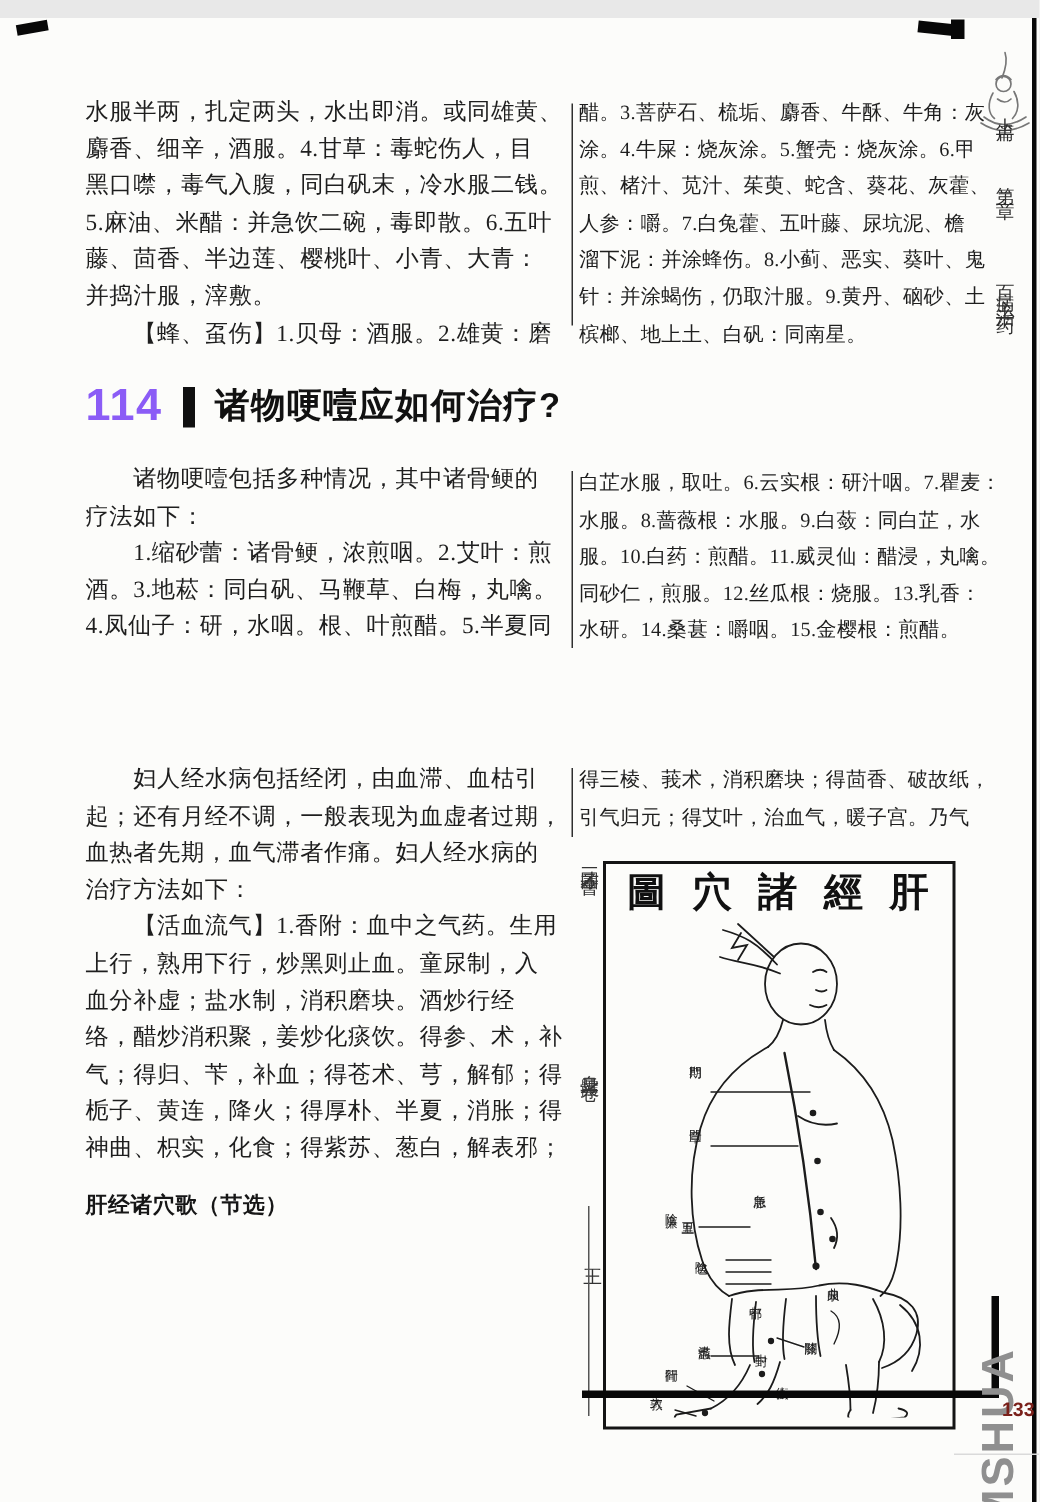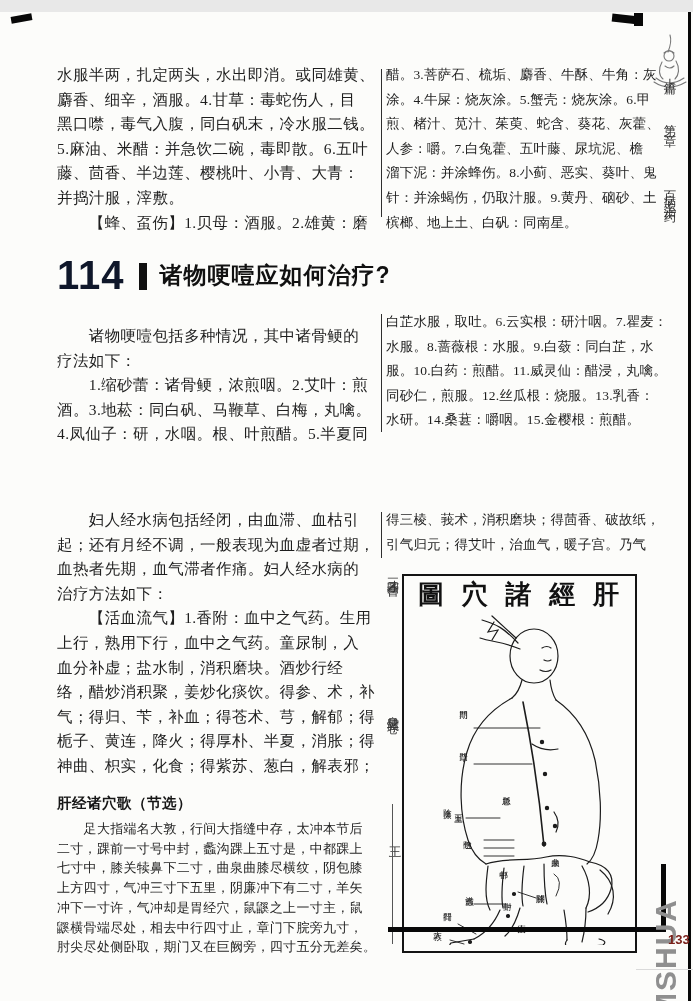--- a/index.html
+++ b/index.html
@@ -12,21 +12,21 @@
   }
   
   .col{position:absolute;}
   .line{white-space:nowrap; font-size:15.5px; line-height:24.6px; letter-spacing:0.4px;}
   .col-right .line{font-size:13.5px; letter-spacing:0.2px;}
   .divider{position:absolute; width:1px; background:#2f2f2f;}
   
   .sec-header{position:absolute; display:flex; align-items:center; left:57px;}
   .sec-num{
     font-family:"Liberation Sans","DejaVu Sans",sans-serif;
-    font-weight:bold; font-size:40px; color:#0f172a; letter-spacing:1px; line-height:1;
+    font-weight:bold; font-size:30px; color:#8b5cf6; letter-spacing:1px; line-height:1;
   }
   .sec-bar{width:8px; height:27px; background:#101010; margin:2px 13px 0 14px;}
   .sec-title{
     font-family:"Liberation Sans","DejaVu Sans",sans-serif;
     font-weight:bold; font-size:23px; color:#111; letter-spacing:1px;text-align:center;
   }
   
   .verse-title{
     font-family:"Liberation Sans","DejaVu Sans",sans-serif;
     font-weight:bold; font-size:14.5px; color:#161616; letter-spacing:0.5px;
@@ -115,21 +115,21 @@
       <div class="line">针：并涂蝎伤，仍取汁服。9.黄丹、硇砂、土</div>
       <div class="line">槟榔、地上土、白矾：同南星。</div>
     </div>
   <div class="divider" style="left:381px; top:57px; height:148px;"></div>
 
   <div class="sec-header" style="top:243px;">
     <span class="sec-num">114</span>
     <span class="sec-bar"></span>
     <span class="sec-title">诸物哽噎应如何治疗?</span>
   </div>
-  <div class="col col-left" style="left:57px; top:312px; width:328px;">
+  <div class="col col-left" style="left:57px; top:296px; width:328px;">
       <div class="line">　　诸物哽噎包括多种情况，其中诸骨鲠的</div>
       <div class="line">疗法如下：</div>
       <div class="line">　　1.缩砂蕾：诸骨鲠，浓煎咽。2.艾叶：煎</div>
       <div class="line">酒。3.地菘：同白矾、马鞭草、白梅，丸噙。</div>
       <div class="line">4.凤仙子：研，水咽。根、叶煎醋。5.半夏同</div>
     </div>
   <div class="col col-right" style="left:386px; top:298px; width:258px;">
       <div class="line">白芷水服，取吐。6.云实根：研汁咽。7.瞿麦：</div>
       <div class="line">水服。8.蔷薇根：水服。9.白蔹：同白芷，水</div>
       <div class="line">服。10.白药：煎醋。11.威灵仙：醋浸，丸噙。</div>
@@ -137,44 +137,35 @@
       <div class="line">水研。14.桑葚：嚼咽。15.金樱根：煎醋。</div>
     </div>
   <div class="divider" style="left:381px; top:302px; height:118px;"></div>
 
   <div class="col col-left" style="left:57px; top:496px; width:328px;">
       <div class="line">　　妇人经水病包括经闭，由血滞、血枯引</div>
       <div class="line">起；还有月经不调，一般表现为血虚者过期，</div>
       <div class="line">血热者先期，血气滞者作痛。妇人经水病的</div>
       <div class="line">治疗方法如下：</div>
       <div class="line">　　【活血流气】1.香附：血中之气药。生用</div>
-      <div class="line">上行，熟用下行，血中之气药。童尿制，入</div>
+      <div class="line">上行，熟用下行，炒黑则止血。童尿制，入</div>
       <div class="line">血分补虚；盐水制，消积磨块。酒炒行经</div>
       <div class="line">络，醋炒消积聚，姜炒化痰饮。得参、术，补</div>
       <div class="line">气；得归、苄，补血；得苍术、芎，解郁；得</div>
       <div class="line">栀子、黄连，降火；得厚朴、半夏，消胀；得</div>
       <div class="line">神曲、枳实，化食；得紫苏、葱白，解表邪；</div>
     </div>
   <div class="col col-right" style="left:386px; top:496px; width:262px;">
       <div class="line">得三棱、莪术，消积磨块；得茴香、破故纸，</div>
       <div class="line">引气归元；得艾叶，治血气，暖子宫。乃气</div>
     </div>
   <div class="divider" style="left:381px; top:500px; height:46px;"></div>
 
   <div class="col" style="left:57px; top:782px; width:332px;">
     <div class="verse-title" style="margin-bottom:6px;">肝经诸穴歌（节选）</div>
-    <div class="verse-lines">
-        <div class="line">　　足大指端名大敦，行间大指缝中存，太冲本节后</div>
-        <div class="line">二寸，踝前一寸号中封，蠡沟踝上五寸是，中都踝上</div>
-        <div class="line">七寸中，膝关犊鼻下二寸，曲泉曲膝尽横纹，阴包膝</div>
-        <div class="line">上方四寸，气冲三寸下五里，阴廉冲下有二寸，羊矢</div>
-        <div class="line">冲下一寸许，气冲却是胃经穴，鼠鼷之上一寸主，鼠</div>
-        <div class="line">鼷横骨端尽处，相去中行四寸止，章门下脘旁九寸，</div>
-        <div class="line">肘尖尽处侧卧取，期门又在巨阙旁，四寸五分无差矣。</div>
-      </div>
   </div>
 
   <div class="fig-box">
     <div class="fig-title-row">
         <span class="fig-title-char">圖</span>
         <span class="fig-title-char">穴</span>
         <span class="fig-title-char">諸</span>
         <span class="fig-title-char">經</span>
         <span class="fig-title-char">肝</span>
       </div>

